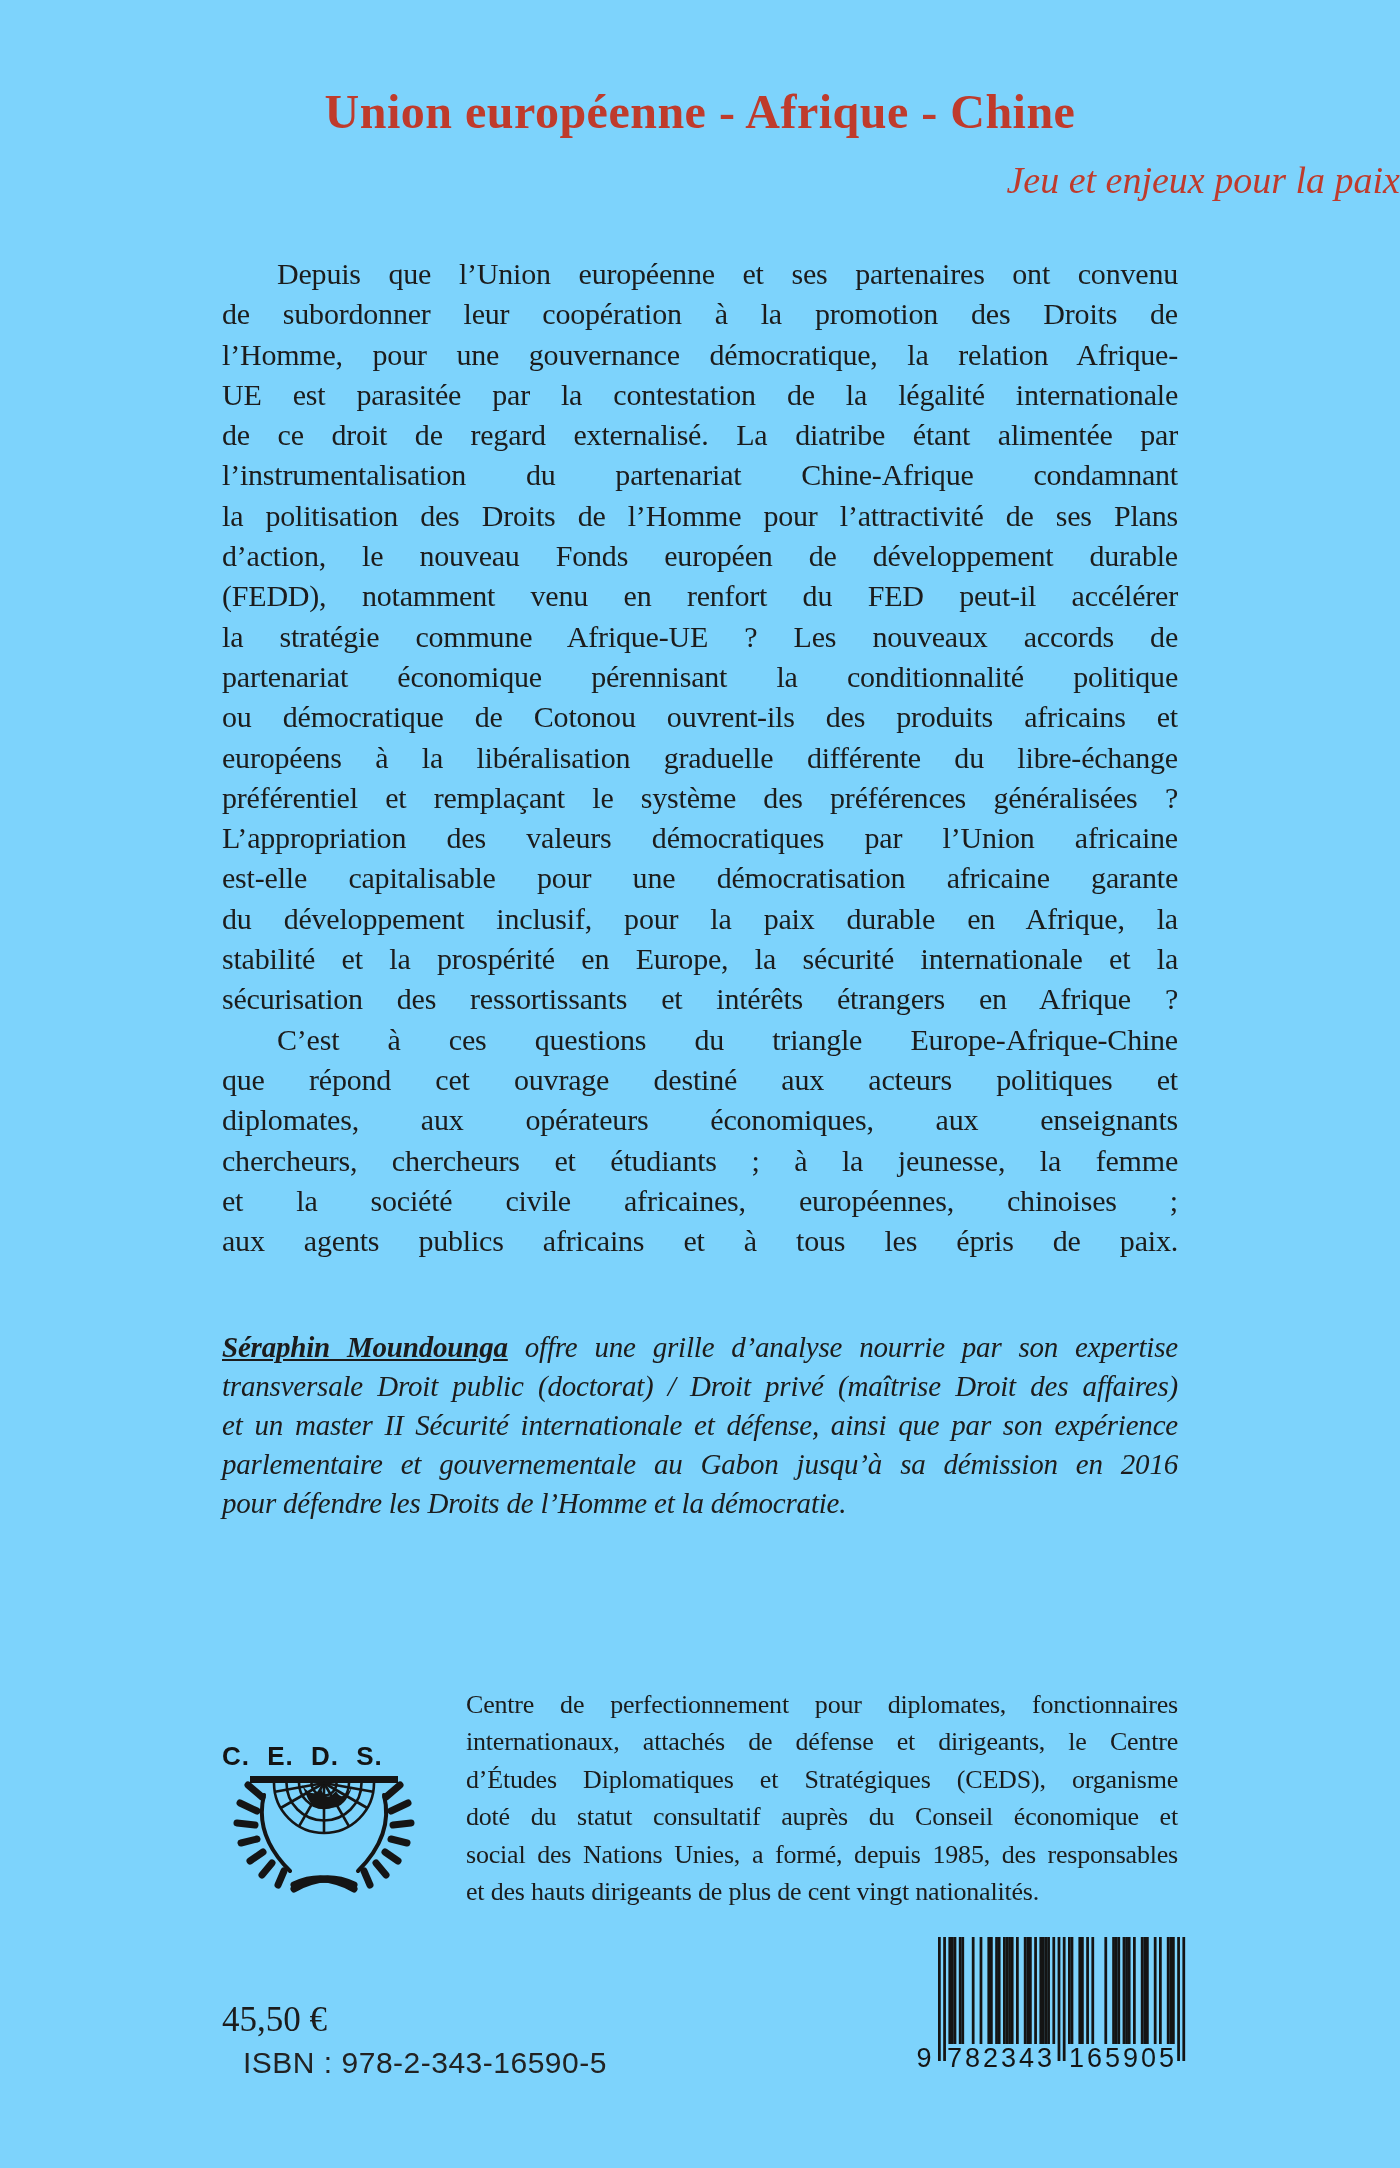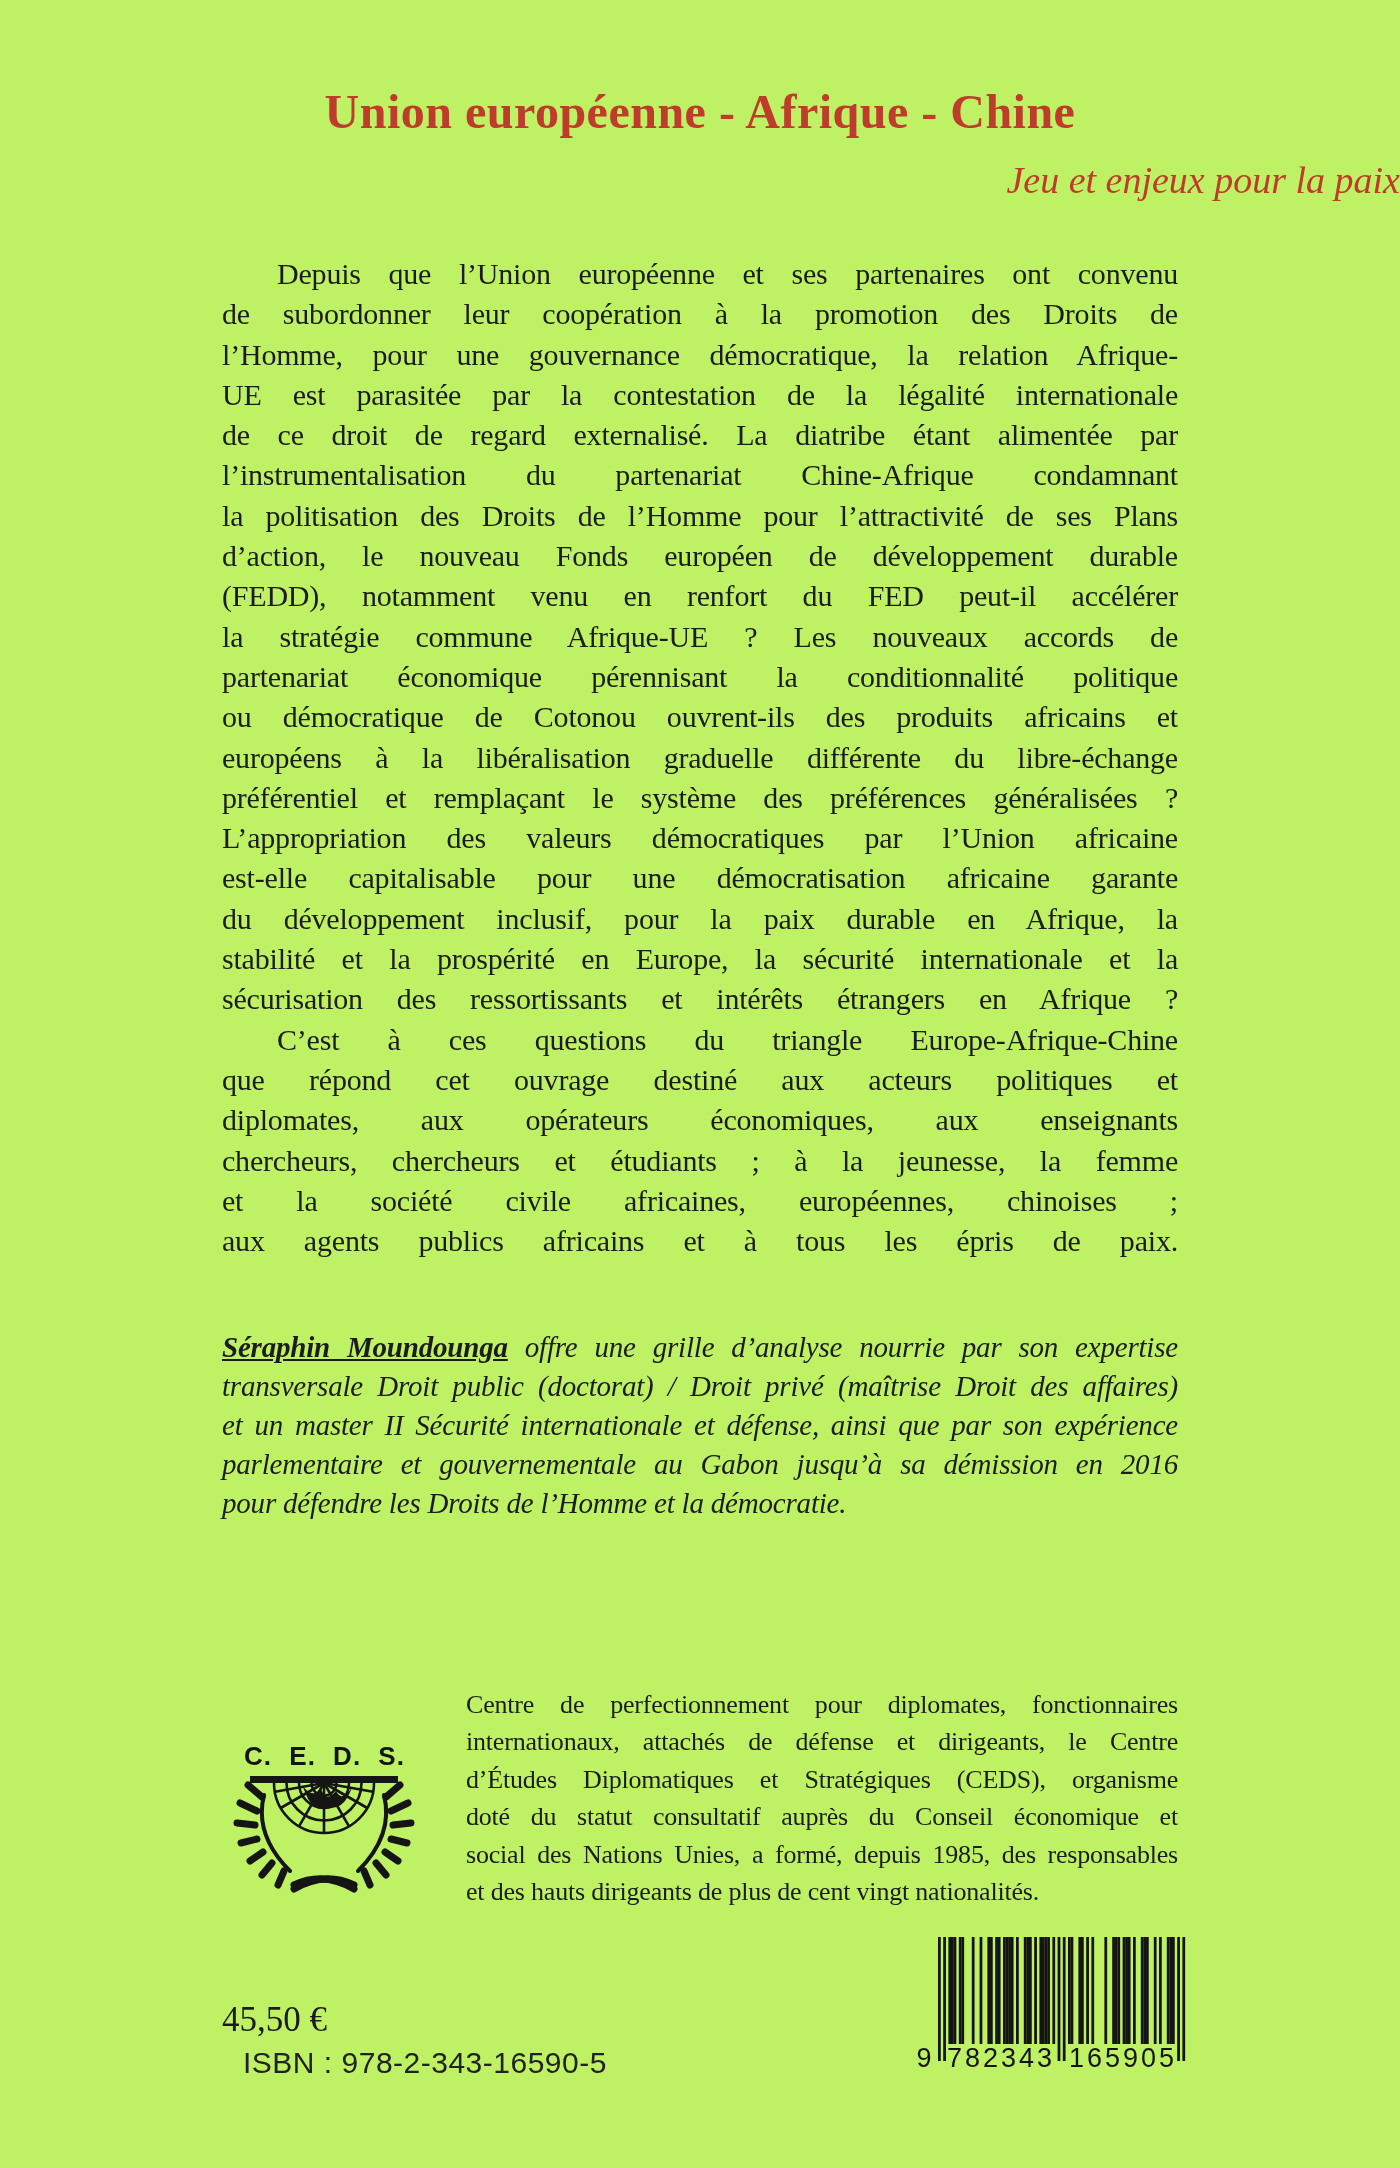--- a/index.html
+++ b/index.html
@@ -1,20 +1,20 @@
 <!DOCTYPE html>
 <html><head>
 <meta charset="utf-8">
 <style>
   html,body{margin:0;padding:0;background:#d8d8d8;}
   .page{
     position:relative;
     width:1400px;height:2168px;
     margin:0 auto;
-    background:#bef264;
+    background:#7dd3fc;
     font-family:"Liberation Serif","DejaVu Serif",serif;
     color:#1c1c1c;
     overflow:hidden;
   }
   .abs{position:absolute;}
   .book-title{
     top:84px;left:0;width:1400px;
     text-align:center;
     font-size:48px;font-weight:bold;
     letter-spacing:0.5px;
@@ -39,21 +39,21 @@
     letter-spacing:-0.2px;
   }
   .author-note b{font-weight:bold;text-decoration:underline;}
   .publisher-text{
     top:1686px;left:466px;width:712px;
     font-size:26px;line-height:37.4px;
     letter-spacing:-0.2px;
   }
   .ceds-monogram{
     top:1741px;left:222px;width:205px;
-    text-align:center;
+    text-align:left;
     font-family:"Liberation Sans","DejaVu Sans",sans-serif;
     font-weight:bold;font-size:26px;
     letter-spacing:1px;word-spacing:9px;
     color:#141414;
   }
   .ceds-emblem{top:1772px;left:224px;width:200px;height:127px;}
   .price{
     top:2000px;left:222px;
     font-size:35px;
   }

